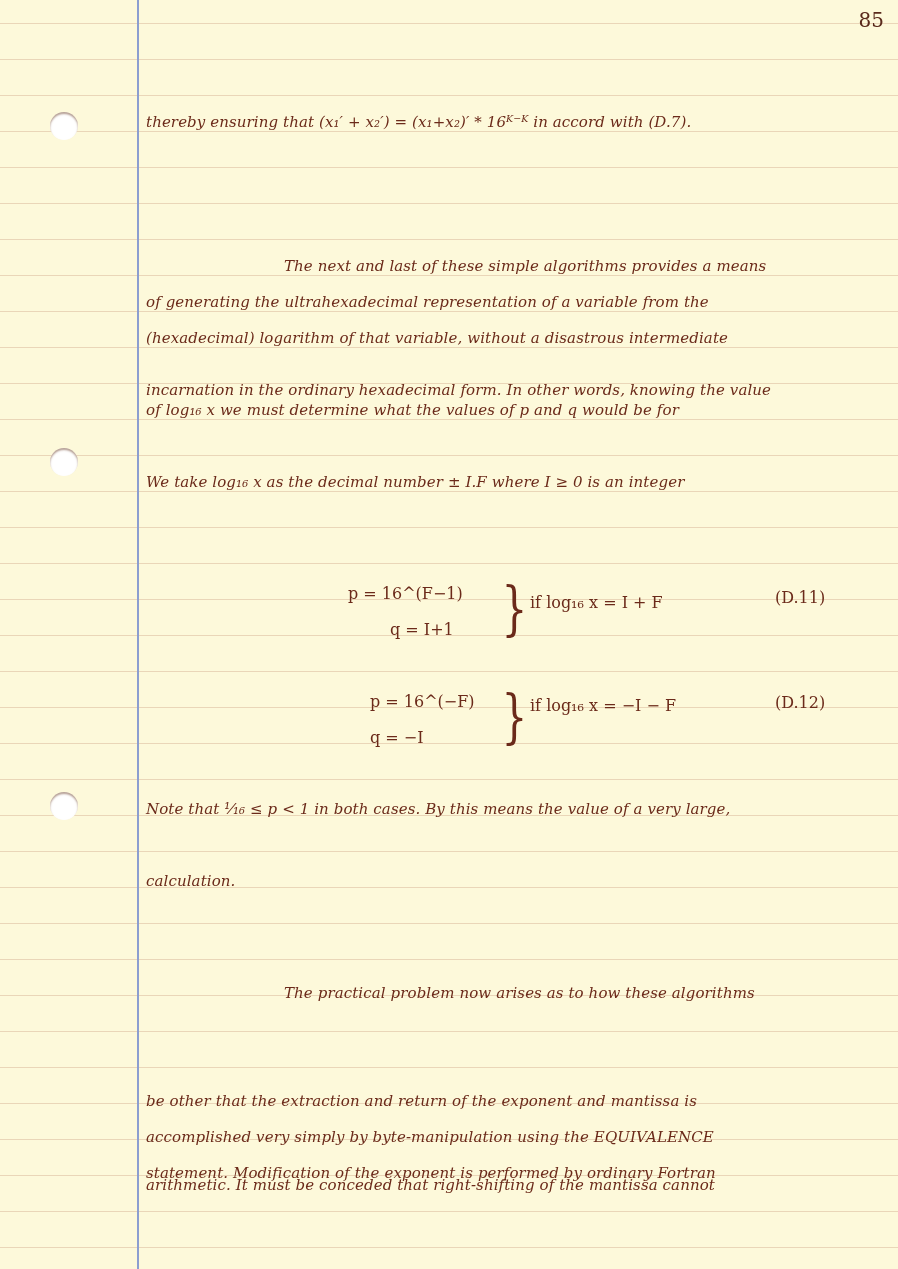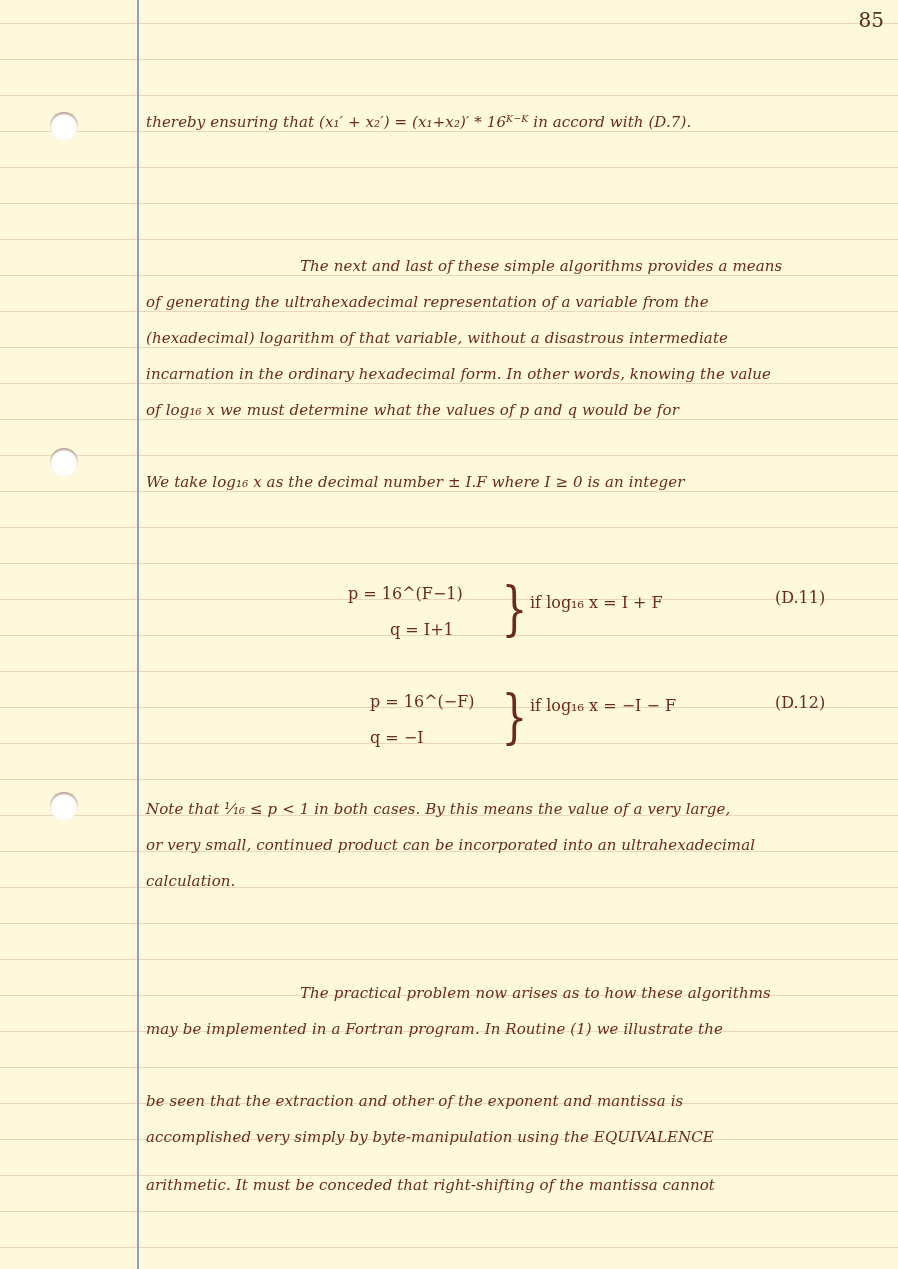--- a/index.html
+++ b/index.html
@@ -30,21 +30,21 @@
   .page-number {
     position: absolute; right: 14px; top: 8px;
     font-size: 20px; color: #5a2a1c;
     font-family: "DejaVu Serif", serif;
   }
   .line {
     position: absolute; left: 146px; white-space: nowrap;
     font-family: "DejaVu Serif", serif; font-style: italic;
     font-size: 15px; color: #6b2a1a; letter-spacing: 0.1px;
   }
-  .indent { left: 284px; margin-left: 16px; }
+  .indent { left: 284px; }
   .eq {
     position: absolute; white-space: nowrap;
     font-family: "DejaVu Serif", serif; font-size: 16px; color: #6b2a1a;
   }
   .brace {
     position: absolute; font-family: "DejaVu Serif", serif;
     color: #6b2a1a; font-size: 58px; line-height: 58px;
     transform: scaleX(0.7);
   }
 </style>
@@ -95,38 +95,37 @@
   <div class="hole" style="top:448px"></div>
   <div class="hole" style="top:792px"></div>
 
   <div class="page-number">85</div>
 
   <div class="line" style="top:113px">thereby ensuring that (x₁′ + x₂′) = (x₁+x₂)′ * 16ᴷ⁻ᴷ in accord with (D.7).</div>
 
   <div class="line indent" style="top:257px">The next and last of these simple algorithms provides a means</div>
   <div class="line" style="top:329px">(hexadecimal) logarithm of that variable, without a disastrous intermediate</div>
   <div class="line" style="top:293px">of generating the ultrahexadecimal representation of a variable from the</div>
-  <div class="line" style="top:365px">incarnation in the ordinary hexadecimal form. In other words, knowing the value</div>
+  <div class="line" style="top:381px">incarnation in the ordinary hexadecimal form. In other words, knowing the value</div>
   <div class="line" style="top:401px">of log₁₆ x we must determine what the values of p and q would be for</div>
   <div class="line" style="top:473px">We take log₁₆ x as the decimal number ± I.F  where I ≥ 0 is an integer</div>
 
   <div class="eq" style="left:348px; top:584px">p = 16^(F−1)</div>
   <div class="eq" style="left:390px; top:620px">q = I+1</div>
   <div class="brace" style="left:496px; top:580px">}</div>
   <div class="eq" style="left:530px; top:593px">if log₁₆ x = I + F</div>
   <div class="eq" style="left:775px; top:588px">(D.11)</div>
 
   <div class="eq" style="left:370px; top:692px">p = 16^(−F)</div>
   <div class="eq" style="left:370px; top:728px">q = −I</div>
   <div class="brace" style="left:496px; top:688px">}</div>
   <div class="eq" style="left:530px; top:696px">if log₁₆ x = −I − F</div>
   <div class="eq" style="left:775px; top:693px">(D.12)</div>
 
   <div class="line" style="top:800px">Note that ¹⁄₁₆ ≤ p &lt; 1 in both cases. By this means the value of a very large,</div>
-  <div class="line" style="top:836px">or very small, continued product can be incorporated into an ultrahexadecimal</div>
   <div class="line" style="top:872px">calculation.</div>
 
   <div class="line indent" style="top:984px">The practical problem now arises as to how these algorithms</div>
-  <div class="line" style="top:1020px">may be implemented in a Fortran program. In Routine (1) we illustrate the</div>
-  <div class="line" style="top:1092px">be seen that the extraction and other of the exponent and mantissa is</div>
+  <div class="line" style="top:1092px">be other that the extraction and return of the exponent and mantissa is</div>
   <div class="line" style="top:1128px">accomplished very simply by byte-manipulation using the EQUIVALENCE</div>
+  <div class="line" style="top:1164px">statement. Modification of the exponent is performed by ordinary Fortran</div>
   <div class="line" style="top:1176px">arithmetic. It must be conceded that right-shifting of the mantissa cannot</div>
 </div>
 
 </body></html>

